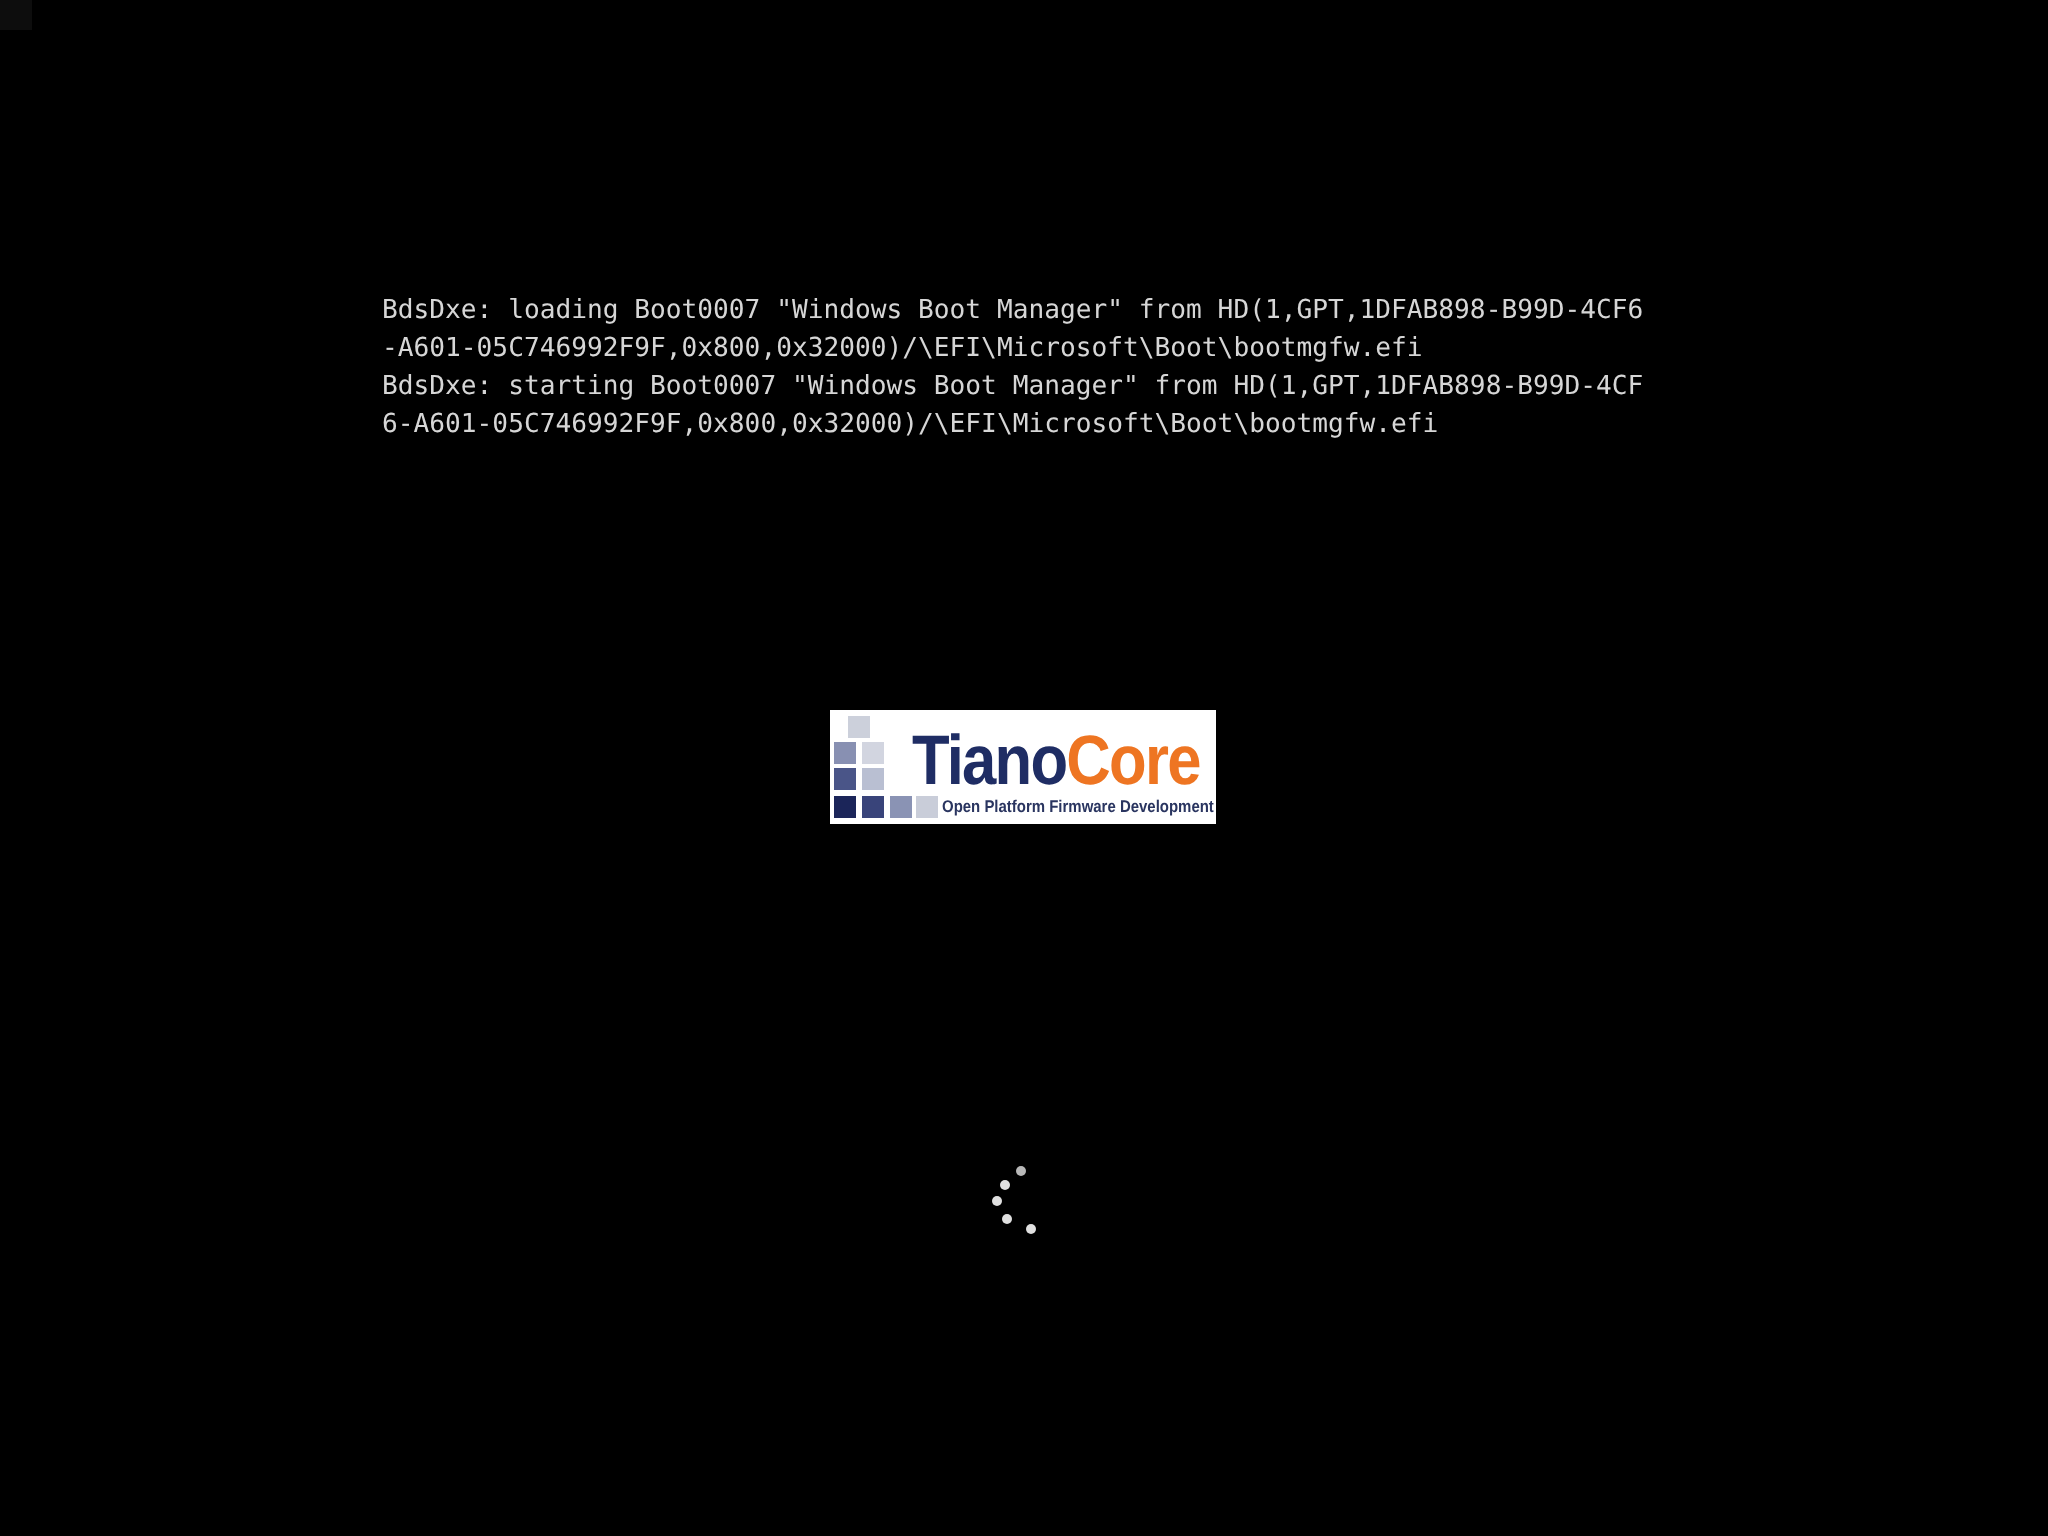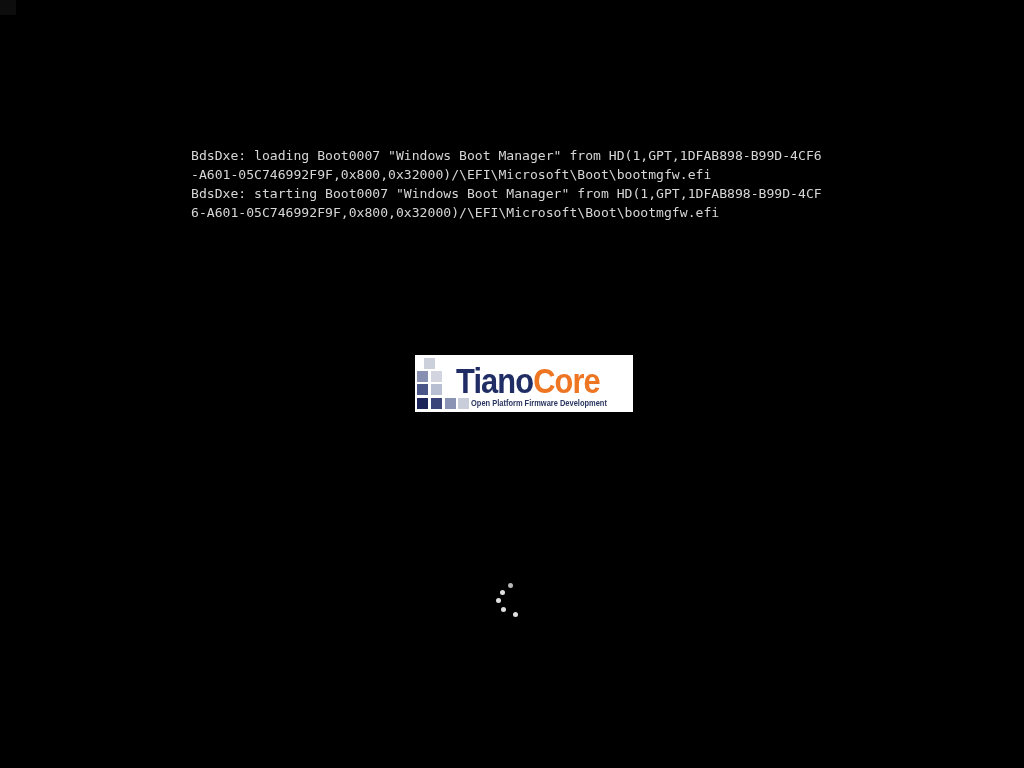--- a/index.html
+++ b/index.html
@@ -35,21 +35,20 @@
     letter-spacing: 0;
   }
   
   .logo {
     position: absolute;
     left: 415px;
     top: 355px;
     width: 193px;
     height: 57px;
     background: #ffffff;
-    padding-left: 25px;
   }
   .logo .mosaic-square {
     position: absolute;
     width: 11px;
     height: 11px;
   }
   .logo-title {
     position: absolute;
     left: 41px;
     top: 8px;

